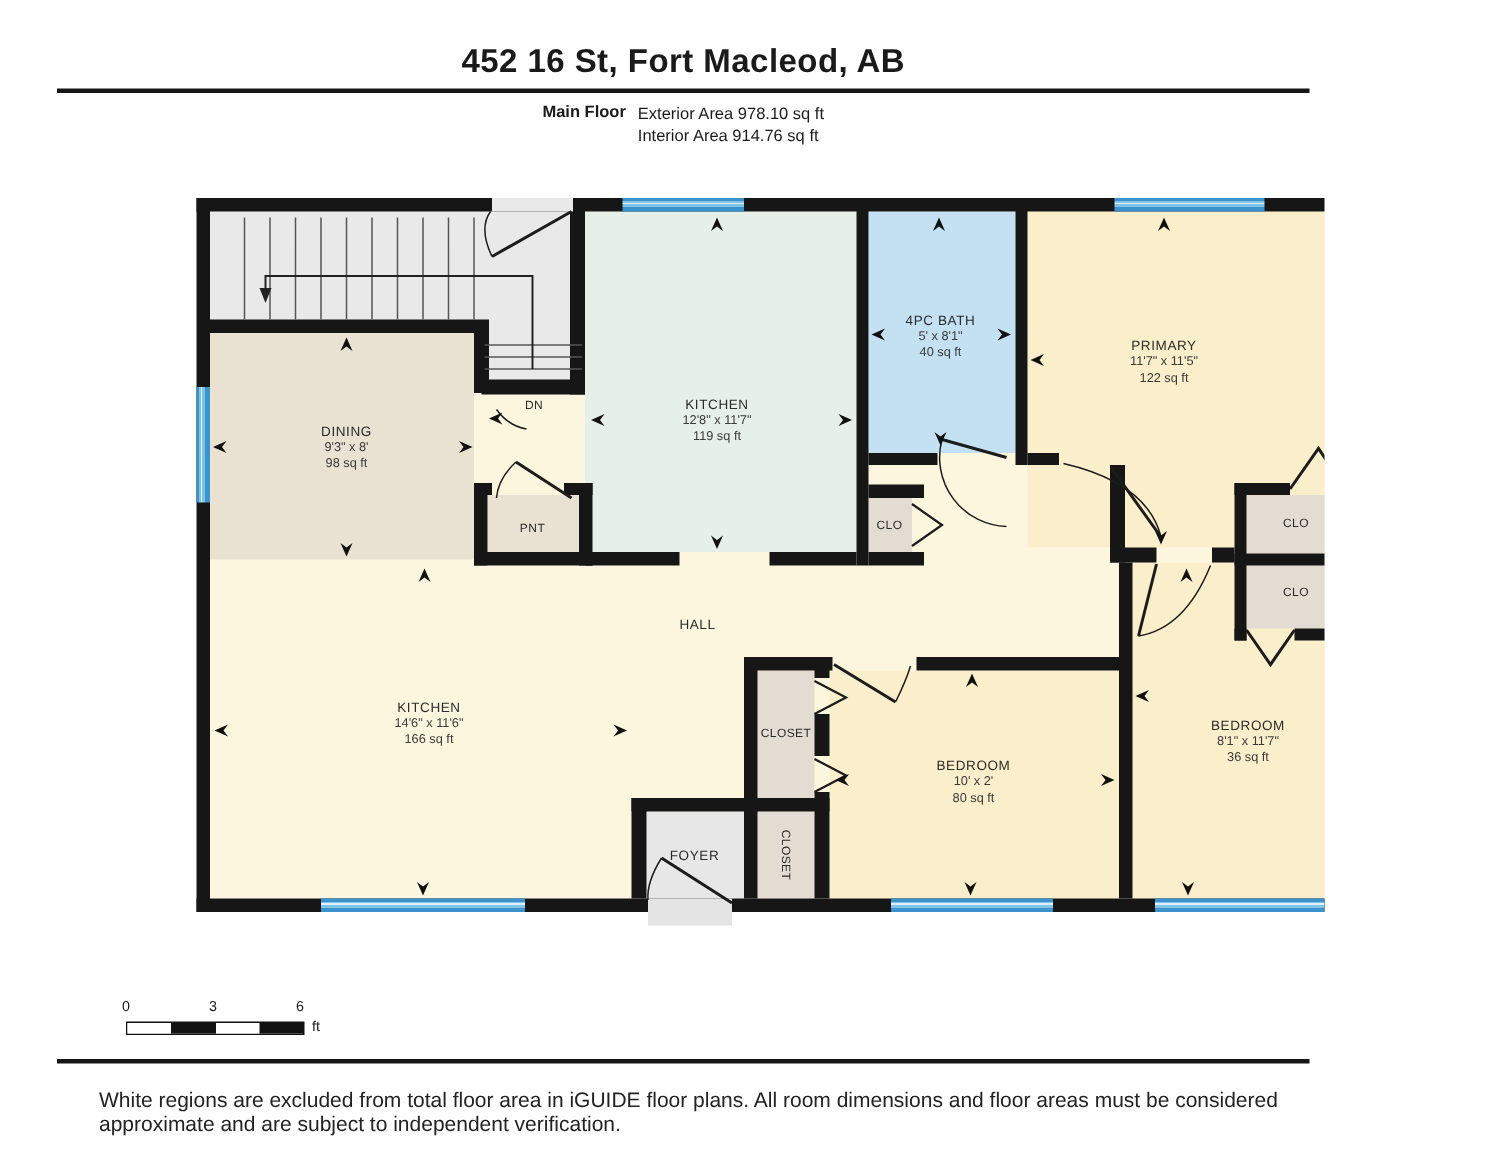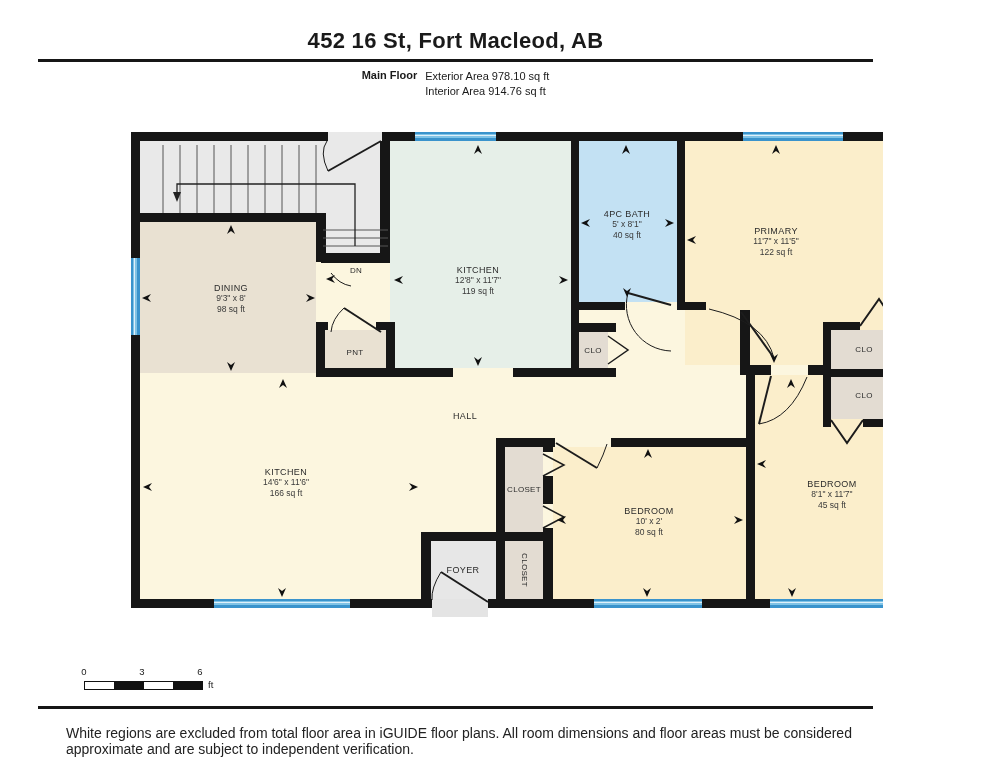--- a/index.html
+++ b/index.html
@@ -209,21 +209,21 @@
       <div class="rname">HALL</div>
     </div>
     <div class="rlabel" style="left:518px;top:389px">
       <div class="rname">BEDROOM</div>
       <div class="rsub">10' x 2'</div>
       <div class="rsub">80 sq ft</div>
     </div>
     <div class="rlabel" style="left:701px;top:362px">
       <div class="rname">BEDROOM</div>
       <div class="rsub">8'1" x 11'7"</div>
-      <div class="rsub">45 sq ft</div>
+      <div class="rsub">36 sq ft</div>
     </div>
     <div class="rlabel" style="left:332px;top:438px">
       <div class="rname small">FOYER</div>
     </div>
     <div class="rlabel small" style="left:393px;top:357px">
       <div>CLOSET</div>
     </div>
     <div class="rlabel small rot90" style="left:393px;top:438px">
       <div>CLOSET</div>
     </div>

